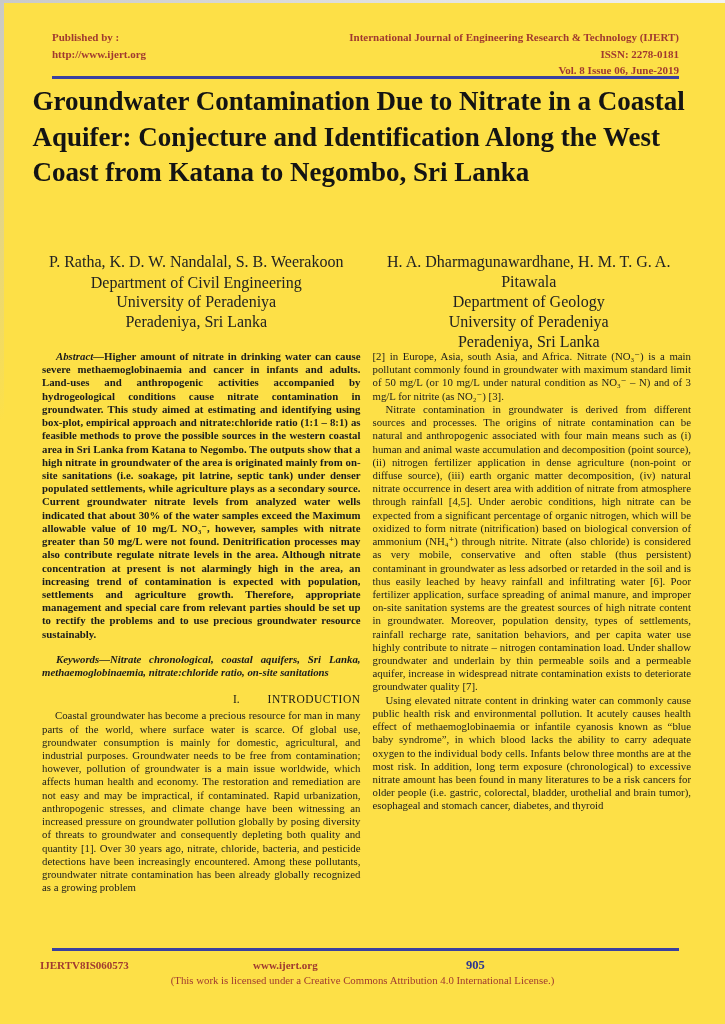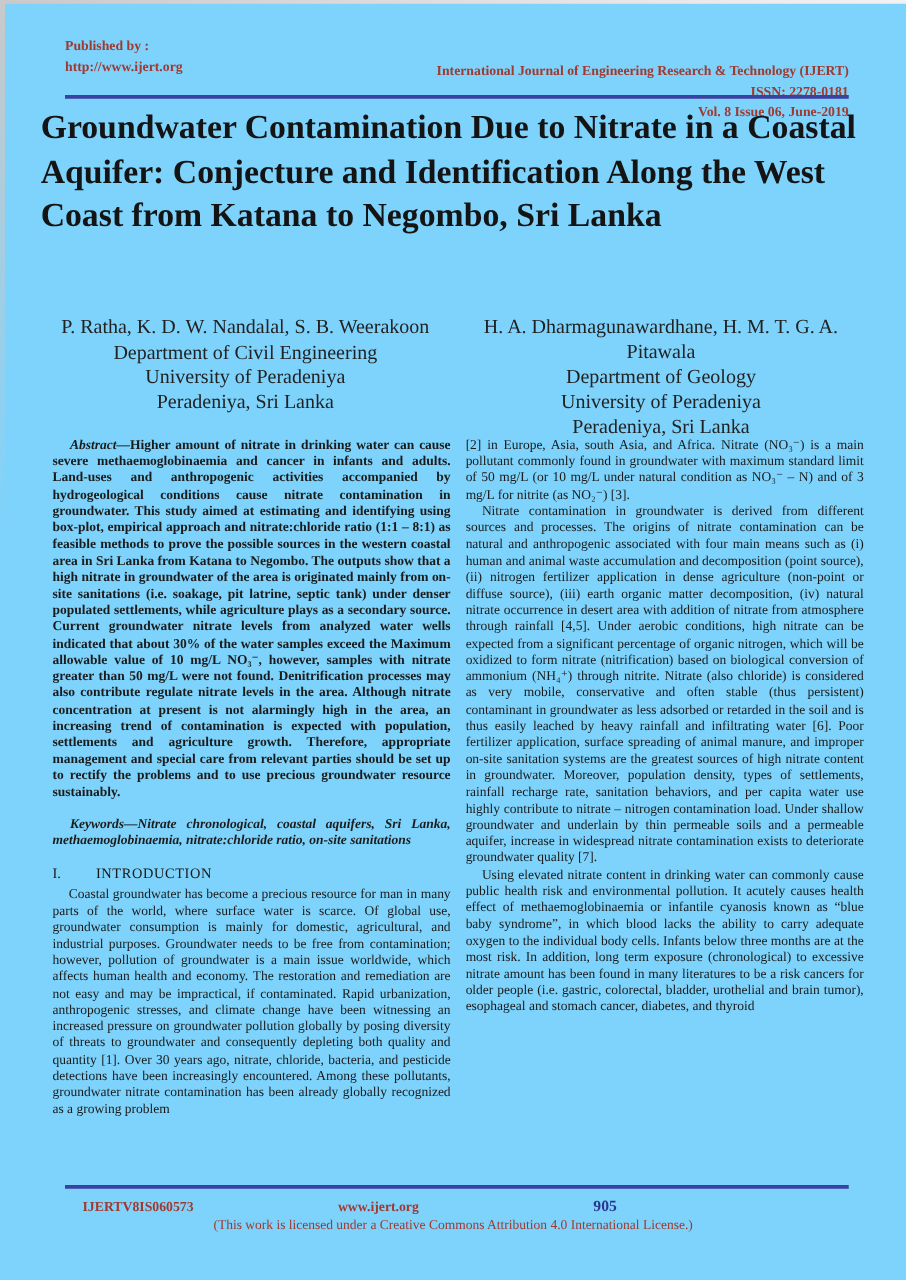--- a/index.html
+++ b/index.html
@@ -1,31 +1,31 @@
 <!DOCTYPE html>
 <html><head>
 <meta charset="utf-8">
 <style>
   html,body { margin:0; padding:0; background:#888; }
   .page {
     position:relative; width:725px; height:1024px; margin:0 auto;
-    background:#7dd3fc; overflow:hidden;
+    background:#fde047; overflow:hidden;
     font-family:"Liberation Serif","DejaVu Serif",serif; color:#1c1c1c;
   }
   .scan-edge-top { position:absolute; top:0; left:0; right:0; height:3px;
     background:linear-gradient(to right,#c9c9c9,#e3e3e3 60%,#f2f2f2); }
   .scan-edge-left { position:absolute; top:0; left:0; width:4px; height:420px;
     background:linear-gradient(to bottom,#c9c9c9,rgba(255,255,255,0)); }
 
   .header {
     position:absolute; top:29px; left:52px; right:46px;
     display:flex; justify-content:space-between;
     color:#a03a30; font-weight:700; font-size:11px; line-height:1.5;
   }
-  .header .jinfo { text-align:right;margin-top:20px; }
+  .header .jinfo { text-align:right; }
 
   .rule { height:3px; background:#3a41a0; }
   .rule-top { position:absolute; top:76px; left:52px; right:46px; }
 
   .title {
     position:absolute; top:84px; left:0; right:0; margin:0;
     text-align:left; font-size:27px; font-weight:700; line-height:1.32;
     color:#141414;
   }
   .title-inner { max-width:660px; margin:0 auto; }
@@ -43,32 +43,32 @@
     display:flex; gap:12px;
     font-size:10.8px; line-height:1.225; text-align:justify; color:#1b1b1b;
   }
   .col { width:calc((100% - 13px)/2); }
   .col p { margin:0; }
   .abstract { font-weight:700; text-indent:14px; }
   .abstract .lab { font-style:italic; }
   .keywords { font-weight:700; font-style:italic; text-indent:14px; margin-top:12px !important; }
   .sec {
     margin:13px 0 3px; font-size:11.5px; font-weight:400;
-    text-align:left; color:#181818;
+    text-align:right; color:#181818;
   }
   .secnum { margin-right:28px; }
   .sectitle { letter-spacing:0.5px; }
   .indent { text-indent:13px; }
   .body-p + .indent { margin-top:0 !important; }
 
   .footer { position:absolute; top:948px; left:0; right:0; }
   .footer .rule { margin:0 46px 0 52px; }
   .frow {
     display:flex; align-items:baseline;
-    padding:7px 46px 0 66px;
+    padding:7px 46px 0 40px;
     color:#a03a30; font-weight:700; font-size:11px;
   }
   .fleft  { flex:1; text-align:left; }
   .fcenter{ flex:1; text-align:left; }
   .fright { flex:1; text-align:left; color:#2b3690; font-size:12.5px; }
   .license {
     margin-top:1px; text-align:center;
     color:#a03a30; font-weight:400; font-size:10.8px;
   }
 </style>

